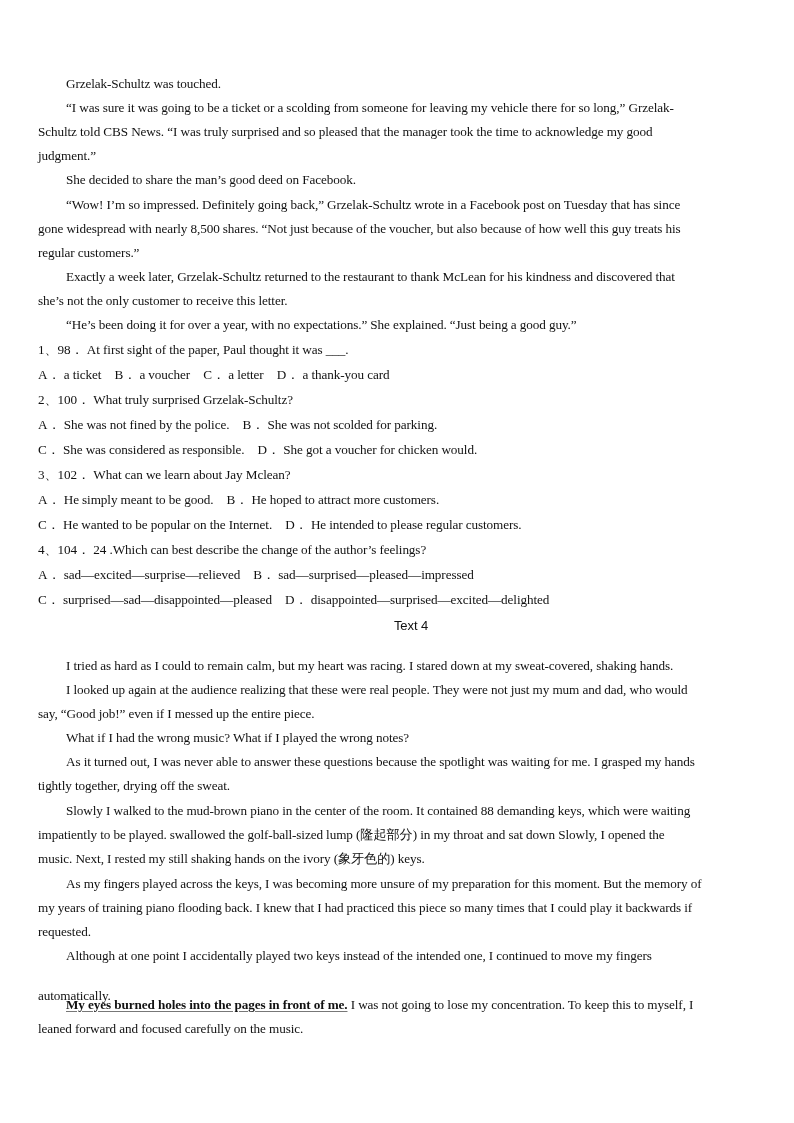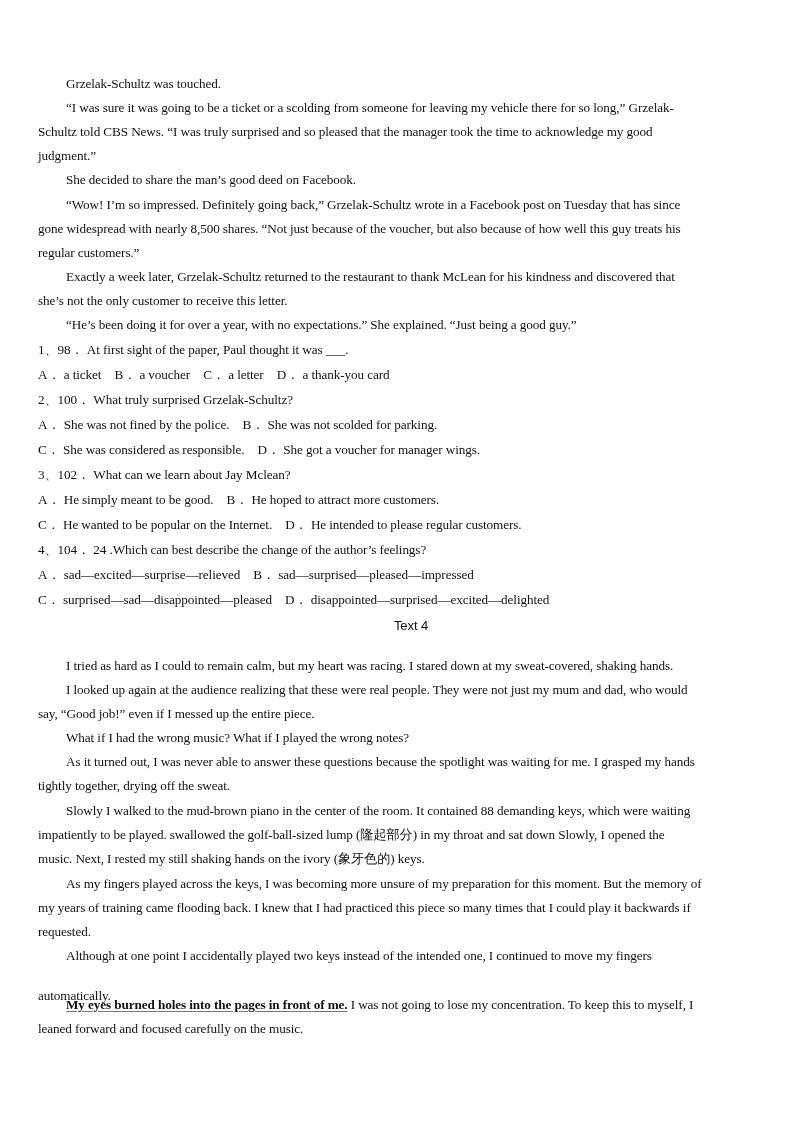--- a/index.html
+++ b/index.html
@@ -34,41 +34,41 @@
   <div class="ln" style="top:245px">regular customers.”</div>
   <div class="ln ind" style="top:269px">Exactly a week later, Grzelak-Schultz returned to the restaurant to thank McLean for his kindness and discovered that</div>
   <div class="ln" style="top:293px">she’s not the only customer to receive this letter.</div>
   <div class="ln ind" style="top:317px">“He’s been doing it for over a year, with no expectations.” She explained. “Just being a good guy.”</div>
 
   <div class="ln" style="top:342px">1、98． At first sight of the paper, Paul thought it was ___.</div>
   <div class="ln" style="top:367px">A． a ticket　B． a voucher　C． a letter　D． a thank-you card</div>
 
   <div class="ln" style="top:392px">2、100． What truly surprised Grzelak-Schultz?</div>
   <div class="ln" style="top:417px">A． She was not fined by the police.　B． She was not scolded for parking.</div>
-  <div class="ln" style="top:442px">C． She was considered as responsible.　D． She got a voucher for manager wings.</div>
+  <div class="ln" style="top:442px">C． She was considered as responsible.　D． She got a voucher for chicken would.</div>
 
   <div class="ln" style="top:467px">3、102． What can we learn about Jay Mclean?</div>
   <div class="ln" style="top:492px">A． He simply meant to be good.　B． He hoped to attract more customers.</div>
   <div class="ln" style="top:517px">C． He wanted to be popular on the Internet.　D． He intended to please regular customers.</div>
 
   <div class="ln" style="top:542px">4、104． 24 .Which can best describe the change of the author’s feelings?</div>
   <div class="ln" style="top:567px">A． sad—excited—surprise—relieved　B． sad—surprised—pleased—impressed</div>
   <div class="ln" style="top:592px">C． surprised—sad—disappointed—pleased　D． disappointed—surprised—excited—delighted</div>
 
   <div class="ln mono" style="top:618px">Text 4</div>
   <div class="ln ind" style="top:658px">I tried as hard as I could to remain calm, but my heart was racing. I stared down at my sweat-covered, shaking hands.</div>
   <div class="ln ind" style="top:682px">I looked up again at the audience realizing that these were real people. They were not just my mum and dad, who would</div>
   <div class="ln" style="top:706px">say, “Good job!” even if I messed up the entire piece.</div>
   <div class="ln ind" style="top:730px">What if I had the wrong music? What if I played the wrong notes?</div>
   <div class="ln ind" style="top:754px">As it turned out, I was never able to answer these questions because the spotlight was waiting for me. I grasped my hands</div>
   <div class="ln" style="top:778px">tightly together, drying off the sweat.</div>
   <div class="ln ind" style="top:803px">Slowly I walked to the mud-brown piano in the center of the room. It contained 88 demanding keys, which were waiting</div>
   <div class="ln" style="top:851px">music. Next, I rested my still shaking hands on the ivory (象牙色的) keys.</div>
   <div class="ln" style="top:827px">impatiently to be played. swallowed the golf-ball-sized lump (隆起部分) in my throat and sat down Slowly, I opened the</div>
   <div class="ln ind" style="top:876px">As my fingers played across the keys, I was becoming more unsure of my preparation for this moment. But the memory of</div>
-  <div class="ln" style="top:900px">my years of training came flooding back. I knew that I had practiced this piece so many times that I could play it backwards if</div>
+  <div class="ln" style="top:900px">my years of training piano flooding back. I knew that I had practiced this piece so many times that I could play it backwards if</div>
   <div class="ln" style="top:924px">requested.</div>
   <div class="ln ind" style="top:948px">Although at one point I accidentally played two keys instead of the intended one, I continued to move my fingers</div>
   <div class="ln" style="top:988px">automatically.</div>
   <div class="ln ind" style="top:997px"><span class="ul">My eyes burned holes into the pages in front of me.</span><span> I was not going to lose my concentration. To keep this to myself, I</span></div>
   <div class="ln" style="top:1021px">leaned forward and focused carefully on the music.</div>
 
 </div>
 
 </body></html>

